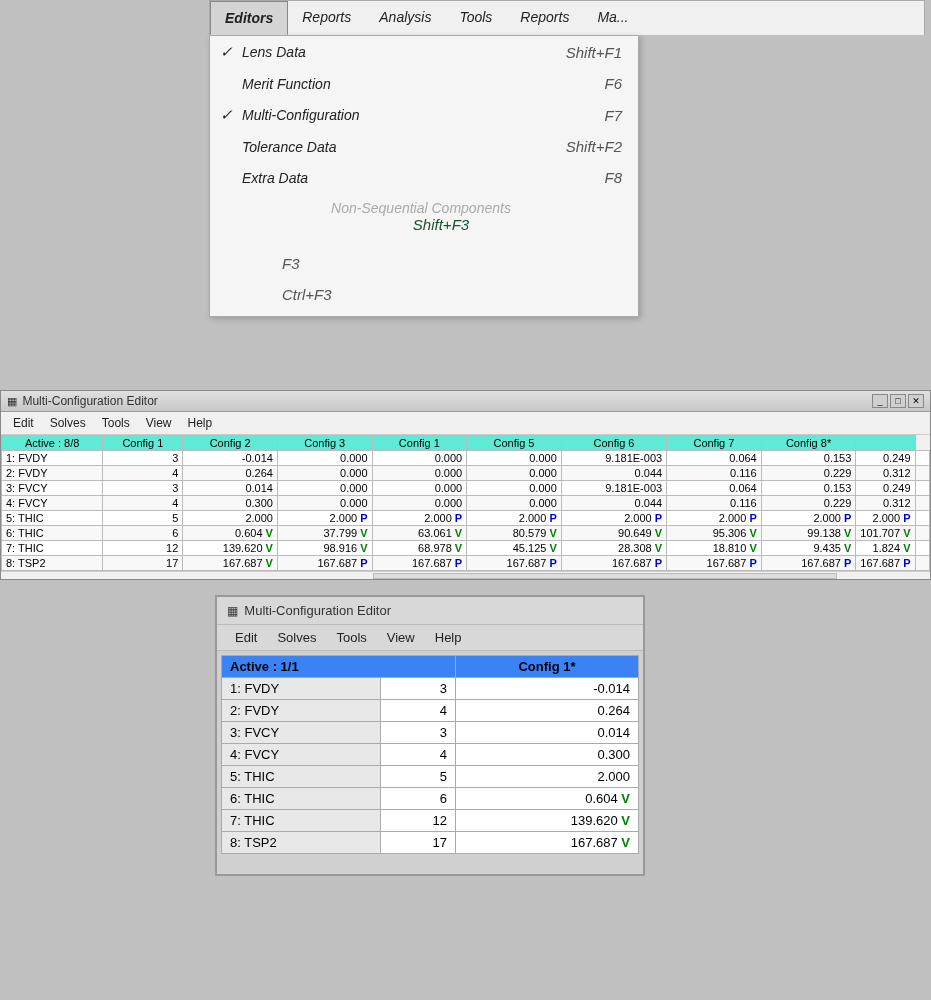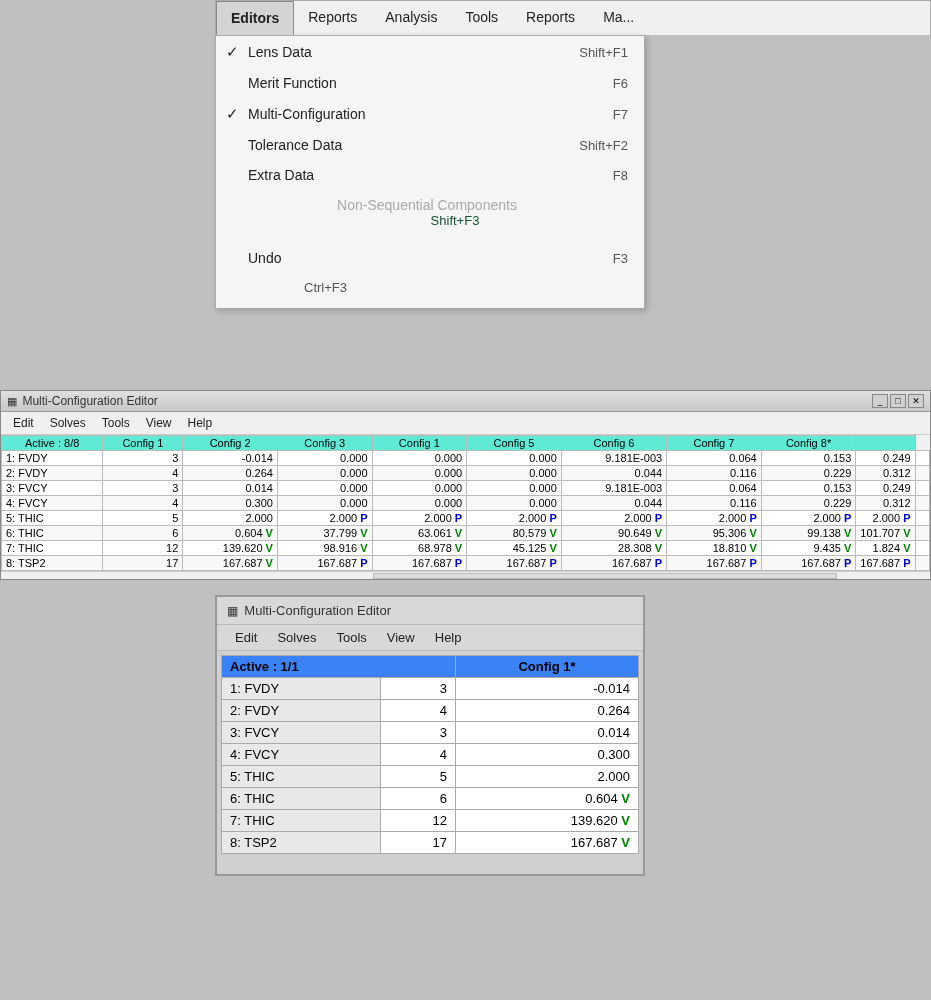--- a/index.html
+++ b/index.html
@@ -9,22 +9,23 @@
       font-size: 13px;
       width: 931px;
       min-height: 1000px;
       position: relative;
     }
 
     
     .menu-bar-area {
       position: absolute;
       top: 0;
-      left: 215px;
+      left: 209px;
       width: 716px;
+      font-style: italic;
     }
     .menu-bar {
       display: flex;
       background: #f0f0f0;
       border: 1px solid #aaa;
       border-bottom: none;
     }
     .menu-item {
       padding: 8px 14px;
       cursor: pointer;
@@ -63,22 +64,22 @@
     .dropdown-item .check {
       width: 22px;
       font-size: 15px;
       flex-shrink: 0;
     }
     .dropdown-item .label {
       flex: 1;
     }
     .dropdown-item .shortcut {
       color: #555;
-      font-size: 13px;
-      margin-left: 56px;
+      font-size: 15px;
+      margin-left: 40px;
     }
     .dropdown-item.disabled .shortcut {
       color: #14532d;
     }
     .dropdown-separator {
       height: 8px;
     }
 
     
     .mce-window-top {
@@ -278,21 +279,20 @@
 
     <div class="dropdown-item disabled">
       <span class="check"></span>
       <span class="label">Non-Sequential Components</span>
       <span class="shortcut">Shift+F3</span>
     </div>
     <div class="dropdown-separator"></div>
 
     <div class="dropdown-item">
       <span class="check"></span>
-      <span class="label">Undo</span>
       <span class="shortcut">F3</span>
     </div>
 
     <div class="dropdown-item">
       <span class="check"></span>
       <span class="shortcut">Ctrl+F3</span>
     </div>
     <div style="height:6px;"></div>
   </div>
 </div>

